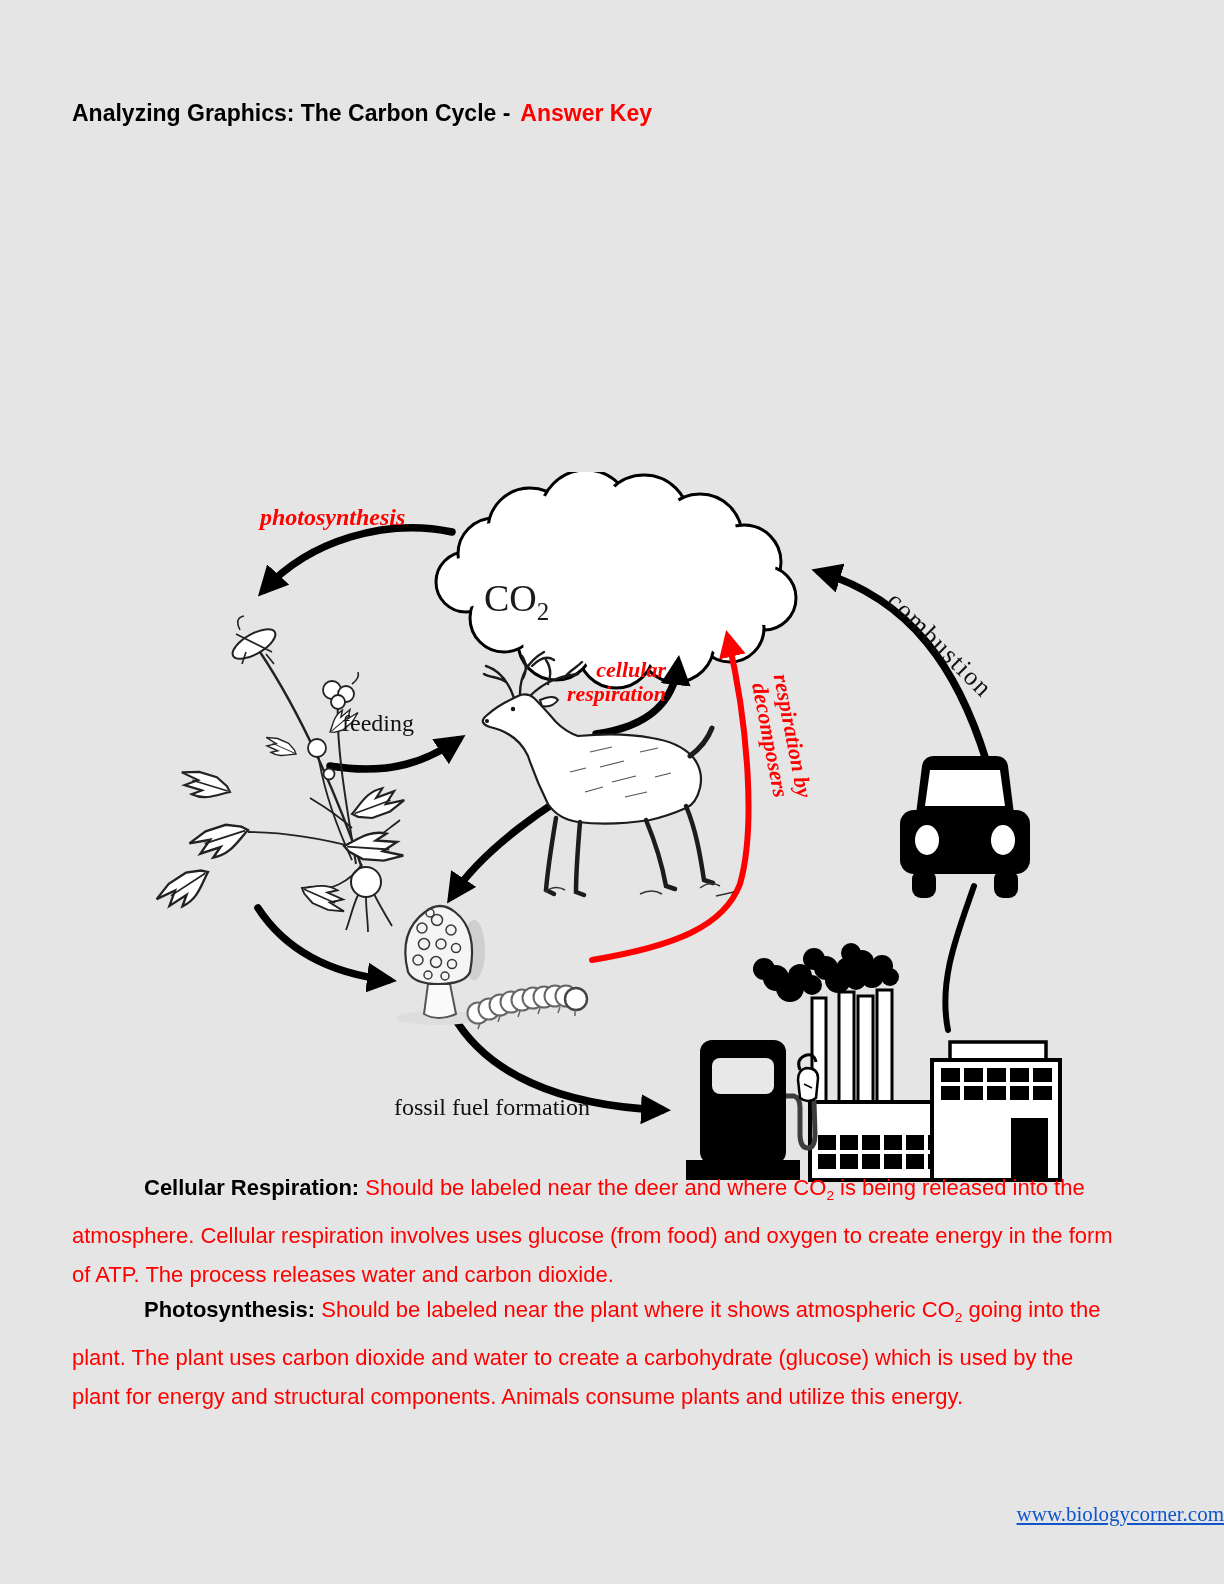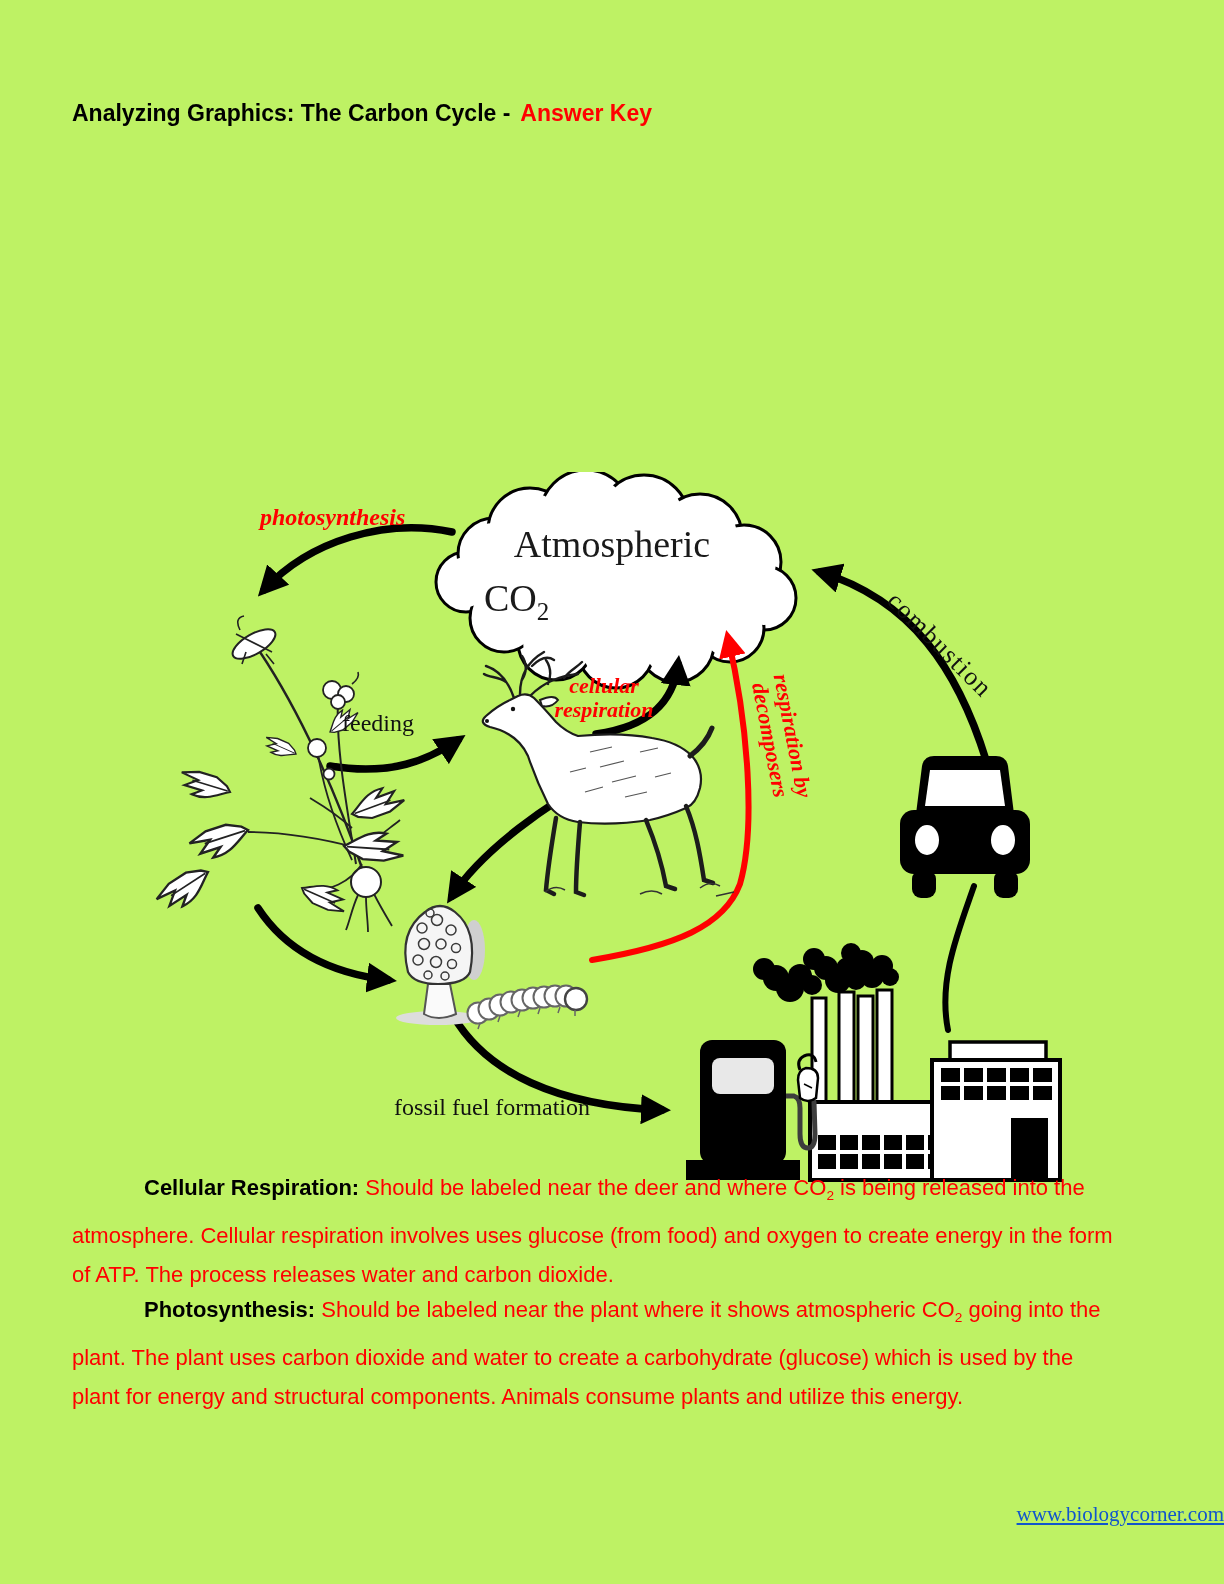--- a/index.html
+++ b/index.html
@@ -1,36 +1,36 @@
 <!DOCTYPE html>
 <html><head>
 <meta charset="utf-8">
 <style>
   html,body{margin:0;padding:0;background:#888;}
   .page{
-    position:relative;width:1224px;height:1584px;background:#bef264;
+    position:relative;width:1224px;height:1584px;background:#e5e5e5;
     margin:0 auto;overflow:hidden;
     font-family:"Liberation Sans", sans-serif;color:#000;
   }
   .abs{position:absolute;}
   .title{left:72px;top:100px;font-size:23px;font-weight:bold;}
   .title .red{color:#ff0000;margin-left:10px;}
   .subtitle{left:72px;top:168px;font-size:23px;font-weight:bold;}
   .subtitle a{color:#1155cc;text-decoration:underline;margin-left:12px;cursor:pointer;}
   .diagram{left:0;top:232px;width:1224px;height:760px;font-family:Liberation Serif, serif;}
   .diagram svg{position:absolute;left:100px;top:240px;}
   .dlabel{position:absolute;white-space:nowrap;}
   .lbl-black{font-size:24px;color:#111;}
   .lbl-red{font-size:22px;font-weight:bold;font-style:italic;color:#ff0000;}
   .lbl-photo{left:260px;top:272px;font-size:24px;}
   .lbl-cloud1{left:462px;top:290px;width:300px;text-align:center;font-size:38px;color:#1a1a1a;}
   .lbl-cloud2{left:484px;top:344px;width:300px;text-align:left;font-size:38px;color:#1a1a1a;}
   .lbl-cloud2 sub{font-size:25px;}
   .lbl-feeding{left:342px;top:478px;}
-  .lbl-cellular{left:542px;top:442px;width:124px;text-align:center;white-space:normal;line-height:24px;}
+  .lbl-cellular{left:542px;top:426px;width:124px;text-align:right;white-space:normal;line-height:24px;}
   .lbl-respdec{left:788px;top:418px;width:170px;text-align:center;line-height:23px;
     transform:rotate(79deg);transform-origin:0 0;white-space:normal;}
   .lbl-combustion{left:902px;top:354px;font-size:26px;letter-spacing:1.5px;
     transform:rotate(45deg);transform-origin:0 0;}
   .lbl-death{left:480px;top:650px;line-height:31px;white-space:normal;width:110px;}
   .lbl-fossil{left:394px;top:862px;text-align:right;}
   .question{left:72px;top:1046px;width:1048px;font-size:22px;line-height:38px;}
   .answer{width:1052px;font-size:22px;line-height:39.5px;text-indent:72px;}
   .answer .lead{font-weight:bold;color:#000;}
   .answer .red{color:#ff0000;}
@@ -284,21 +284,20 @@
         <rect x="700" y="808" width="86" height="124" rx="12" fill="#000"></rect>
         <rect x="712" y="826" width="62" height="36" rx="8" fill="#e8e8e8"></rect>
         <rect x="686" y="928" width="114" height="20" fill="#000"></rect>
         <path d="M806 836 Q 798 838 798 848 L 800 866 Q 808 872 816 866 L 818 846 Q 818 836 806 836 Z" fill="#fff" stroke="#000" stroke-width="2.5"></path>
         <path d="M800 838 Q 796 828 804 824 Q 814 820 816 830" fill="none" stroke="#000" stroke-width="3"></path>
         <path d="M804 852 l 8 4" stroke="#000" stroke-width="1.5"></path>
       </g>
     </svg>
 
     <div class="dlabel lbl-red lbl-photo">photosynthesis</div>
-    <div class="dlabel lbl-cloud1">Atmospheric</div>
     <div class="dlabel lbl-cloud2"><span>CO</span><sub>2</sub></div>
     <div class="dlabel lbl-black lbl-feeding">feeding</div>
     <div class="dlabel lbl-red lbl-cellular">
       <div>cellular</div>
       <div>respiration</div>
     </div>
     <div class="dlabel lbl-red lbl-respdec">
       <div>respiration by</div>
       <div>decomposers</div>
     </div>

